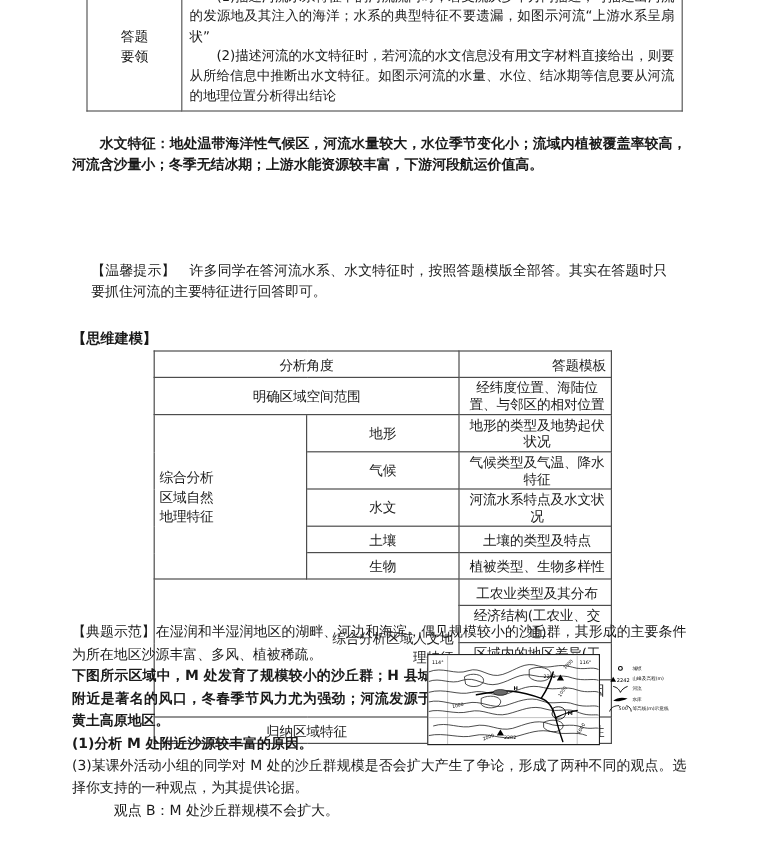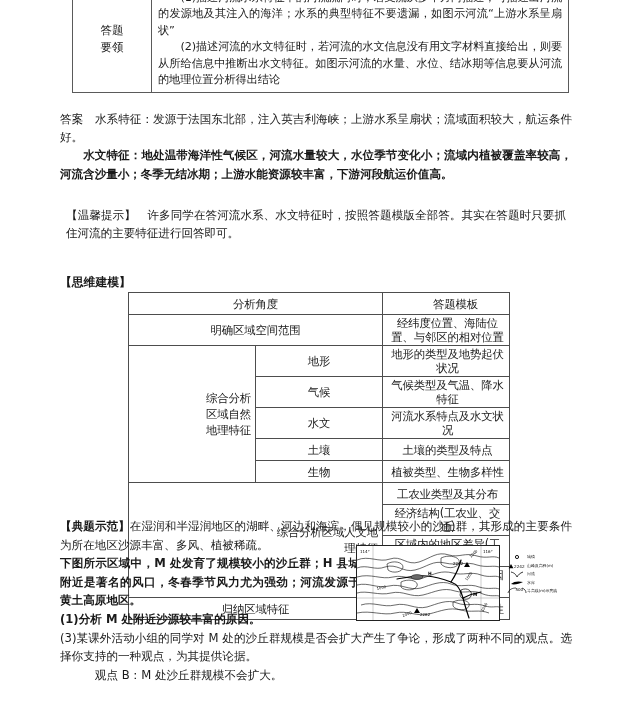--- a/index.html
+++ b/index.html
@@ -56,36 +56,36 @@
 
   
   .para {
     position: absolute;
     font-size: 11.6px;
     line-height: 18.2px;
     text-align: justify;
     text-justify: inter-ideograph;
     letter-spacing: -0.05px;
   }
-  .b { font-weight: bold; }
+  .b { font-weight: normal; }
 
   #answer-block {
     left: 60px;
     top: 110px;
     width: 512px;
   }
   #answer-block p { margin: 0; }
   #answer-block .line2 { text-indent: 2em; font-weight: bold; }
 
   #tip-block {
     left: 60px;
     top: 200px;
     width: 512px;
   }
-  #tip-block p { margin: 6px; }
+  #tip-block p { margin: 16px; }
 
   .section-title {
     position: absolute;
     left: 0;
     top: 251px;
     width: 640px;
     text-align: center;
     font-size: 12.6px;
     font-weight: bold;
     letter-spacing: 0.2px;
@@ -114,22 +114,22 @@
     line-height: 14px;
     height: 19px;
     padding: 1px 4px;
     letter-spacing: -0.15px;
     vertical-align: middle;
   }
   .main-table .c-ang   { width: 88px; text-align: center; }
   .main-table .c-sub   { width: 54px; text-align: center; }
   .main-table .c-tpl   { text-align: center; padding-left: 7px; }
   .main-table .hdr-ang { text-align: center; }
-  .main-table .hdr-tpl { text-align: center; padding-left: 23px; }
-  .main-table .span-left { text-align: right; line-height: 16px; }
+  .main-table .hdr-tpl { text-align: right; padding-left: 23px; }
+  .main-table .span-left { text-align: left; line-height: 16px; }
   .main-table .wide-left { text-align: right; line-height: 16px; }
 
   
   #example-block {
     position: absolute;
     left: 60px;
     top: 517px;
     width: 512px;
     font-size: 11.6px;
     line-height: 18.6px;
@@ -201,21 +201,20 @@
       </td>
       <td class="body-cell">
         <p class="p-indent">(1)描述河流水系特征中的河流流向时，若支流从多个方向描述，可描述出河流的发源地及其注入的海洋；水系的典型特征不要遗漏，如图示河流“上游水系呈扇状”</p>
         <p class="p-indent">(2)描述河流的水文特征时，若河流的水文信息没有用文字材料直接给出，则要从所给信息中推断出水文特征。如图示河流的水量、水位、结冰期等信息要从河流的地理位置分析得出结论</p>
       </td>
     </tr>
   </tbody>
     </table>
 
   <div class="para" id="answer-block">
-    <p>答案　水系特征：发源于法国东北部，注入英吉利海峡；上游水系呈扇状；流域面积较大，航运条件好。</p>
     <p class="line2">水文特征：地处温带海洋性气候区，河流水量较大，水位季节变化小；流域内植被覆盖率较高，河流含沙量小；冬季无结冰期；上游水能资源较丰富，下游河段航运价值高。</p>
   </div>
 
   <div class="para" id="tip-block">
     <p>【温馨提示】　许多同学在答河流水系、水文特征时，按照答题模版全部答。其实在答题时只要抓住河流的主要特征进行回答即可。</p>
   </div>
 
 
   <div class="bracket-head" id="thinking-model-head">【思维建模】</div>
 

